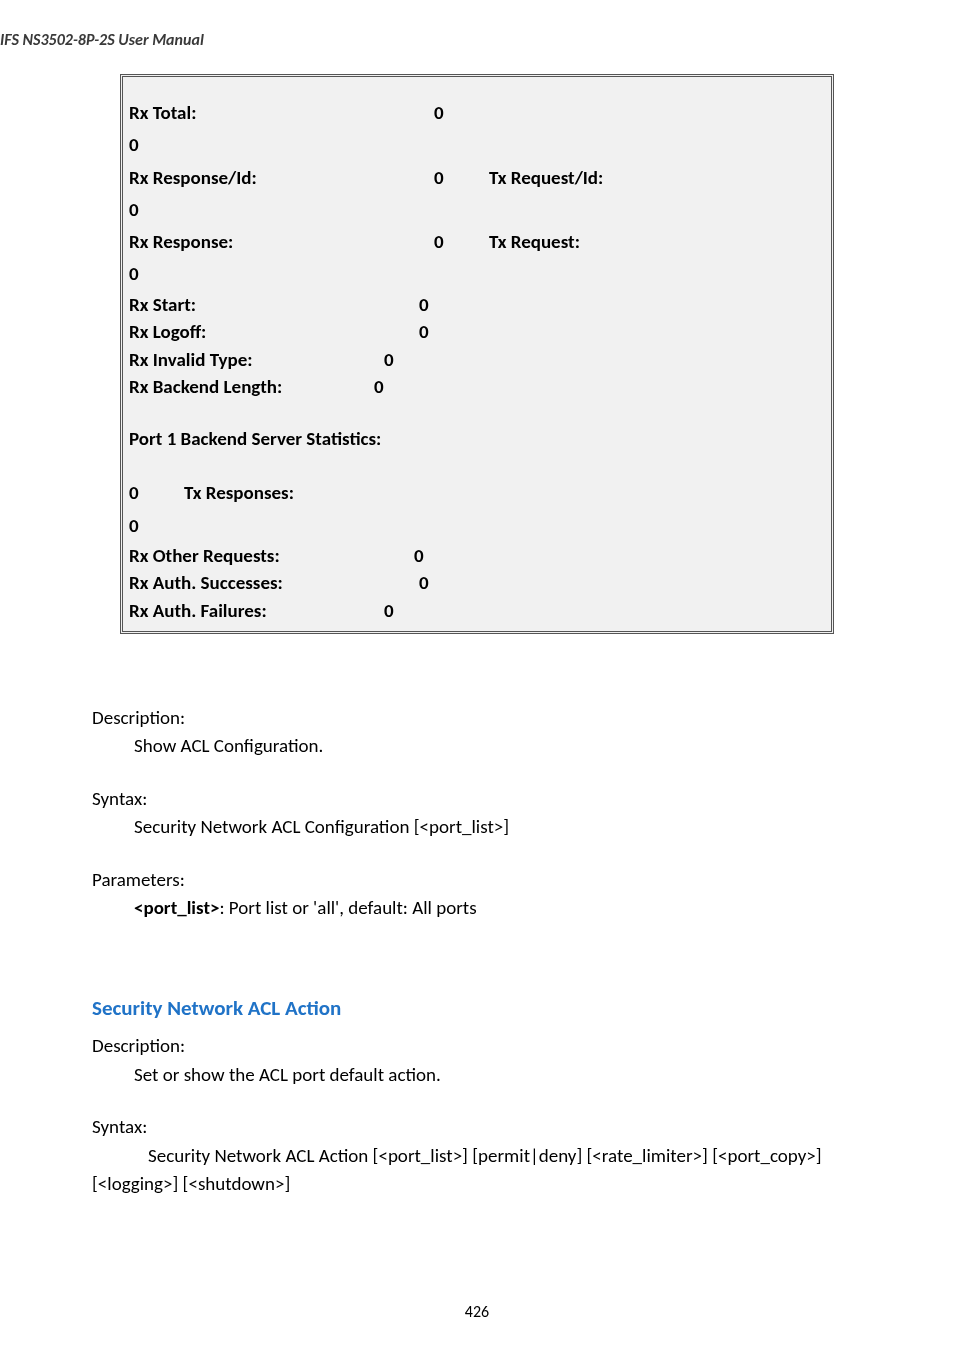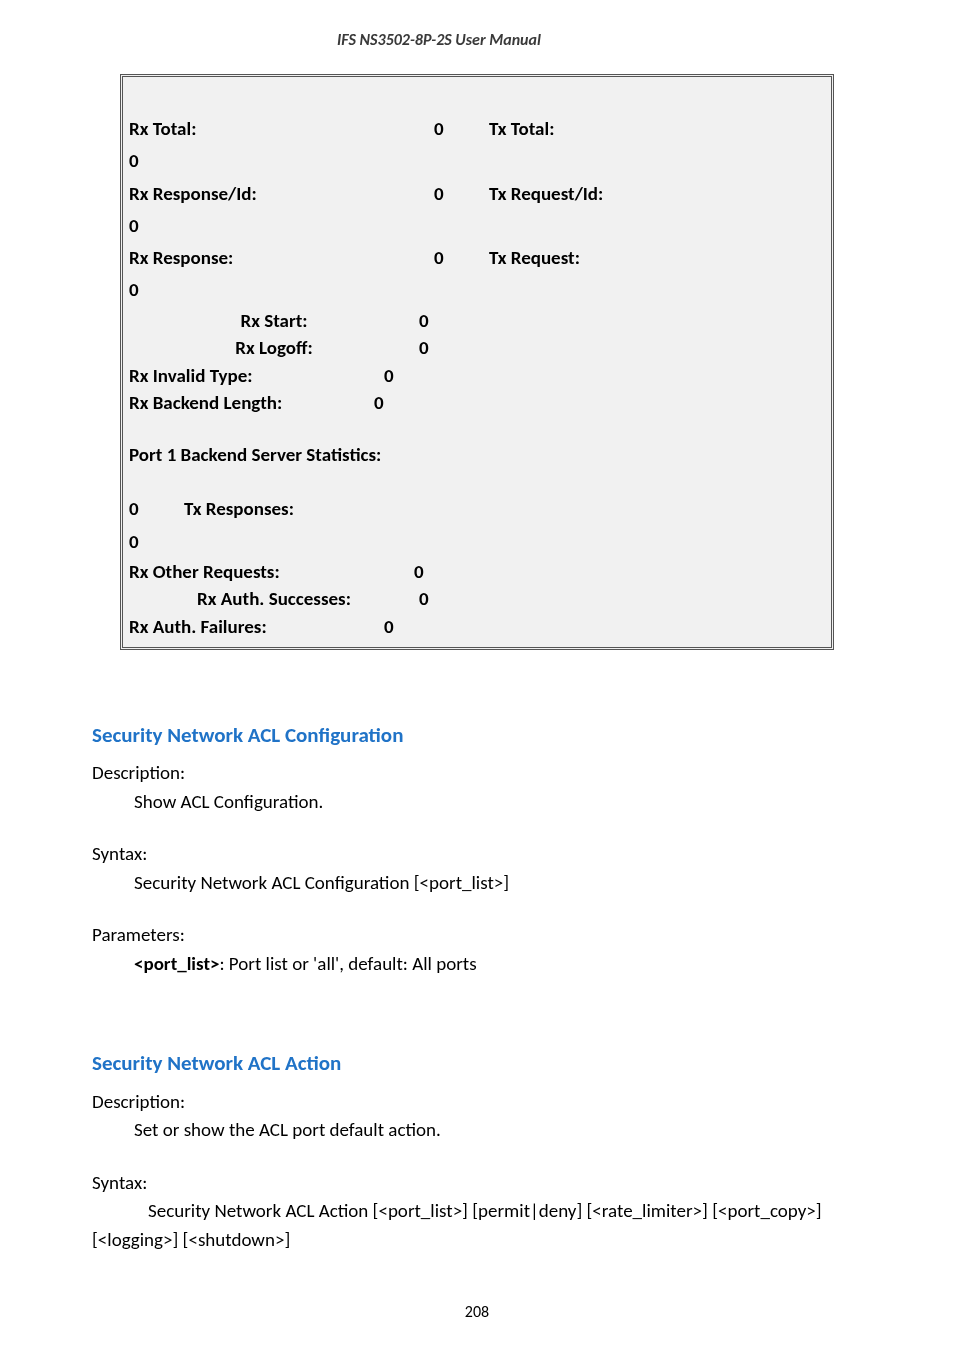--- a/index.html
+++ b/index.html
@@ -7,42 +7,42 @@
     font-family: Calibri, "Segoe UI", Arial, sans-serif;
     background: #ffffff;
     width: 954px;
     height: 1350px;
     position: relative;
     font-size: 19px;
     line-height: 1.5;
     color: #000;
   }
   .header {
-    text-align: center;
+    text-align: left;
     font-weight: bold;
     font-style: italic;
     font-size: 16px;
     color: #3a3a3a;
     padding: 28px 76px 6px 0;
   }
   .stats-box {
     border: 3px double #555;
     margin: 16px 120px 0 120px;
     background: #f1f1f1;
-    padding: 36px 6px 6px 6px;
+    padding: 20px 6px 6px 6px;
   }
   .stats-row {
     display: flex;
     font-weight: bold;
     line-height: 1.7;
   }
   .left-label { flex: 0 0 305px; }
   .left-value { flex: 0 0 55px; text-align: left; }
   .right-label { flex: 1; }
-  .stats-row.alt .left-label { flex: 0 0 290px; text-align: center; }
+  .stats-row.alt .left-label { flex: 0 0 290px; }
   .stats-row.alt .left-value { flex: 0 0 55px; }
   .stats-row.sh1 .left-label { flex: 0 0 285px; }
   .stats-row.sh2 .left-label { flex: 0 0 255px; }
   .stats-row.sh3 .left-label { flex: 0 0 245px; }
   .stats-row.tight { line-height: 1.45; }
   .zero-line { font-weight: bold; line-height: 1.7; }
   .section-gap { height: 22px; }
   .content {
     padding: 0 92px;
     margin-top: 70px;
@@ -83,21 +83,20 @@
 </style>
 </head>
 <body>
 
 <div class="header">IFS  NS3502-8P-2S  User  Manual</div>
 
 <div class="stats-box">
   <div class="stats-row">
     <span class="left-label">Rx Total:</span>
     <span class="left-value">0</span>
-    <span class="right-label">Tx Total:</span>
   </div>
   <div class="zero-line">0</div>
 
   <div class="stats-row">
     <span class="left-label">Rx Response/Id:</span>
     <span class="left-value">0</span>
     <span class="right-label">Tx Request/Id:</span>
   </div>
   <div class="zero-line">0</div>
 
@@ -147,21 +146,20 @@
   </div>
   <div class="stats-row sh2 tight">
     <span class="left-label">Rx Auth. Failures:</span>
     <span class="left-value">0</span>
   </div>
 </div>
 
 <div class="content">
 
   <div class="section-block">
-    <div class="heading-blue">Security Network ACL Configuration</div>
     <div class="field-label">Description:</div>
     <div class="field-body">Show ACL Configuration.</div>
 
     <div class="field-label">Syntax:</div>
     <div class="field-body">Security Network ACL Configuration [&lt;port_list&gt;]</div>
 
     <div class="field-label">Parameters:</div>
     <div class="param-list">
       <span class="param-key">&lt;port_list&gt;</span><span>: Port list or 'all', default: All ports</span>
     </div>
@@ -174,13 +172,13 @@
     <div class="field-label">Description:</div>
     <div class="field-body">Set or show the ACL port default action.</div>
 
     <div class="field-label">Syntax:</div>
     <div class="syntax-code">Security Network ACL Action [&lt;port_list&gt;] [permit|deny] [&lt;rate_limiter&gt;] [&lt;port_copy&gt;]</div>
     <div class="continuation">[&lt;logging&gt;] [&lt;shutdown&gt;]</div>
   </div>
 
 </div>
 
-<div class="page-num">208</div>
+<div class="page-num">426</div>
 
 </body></html>

